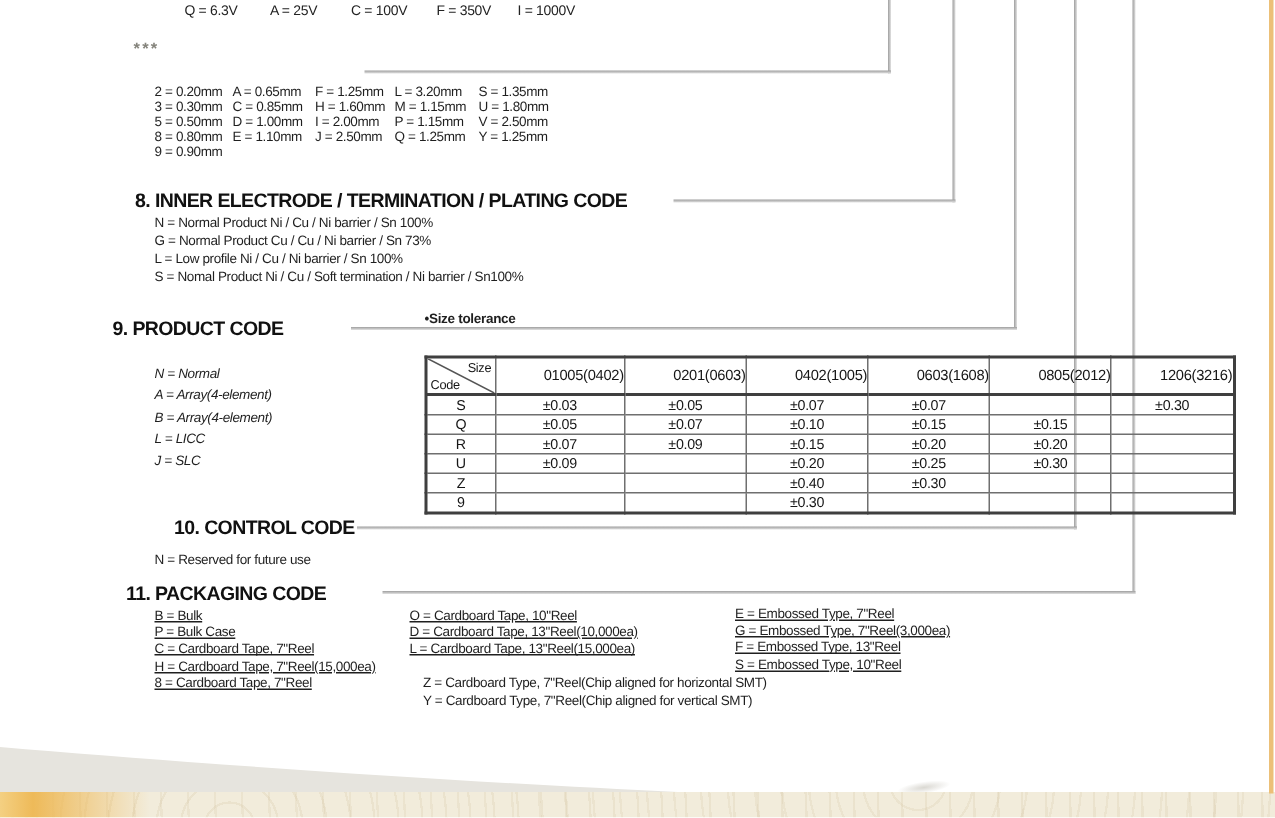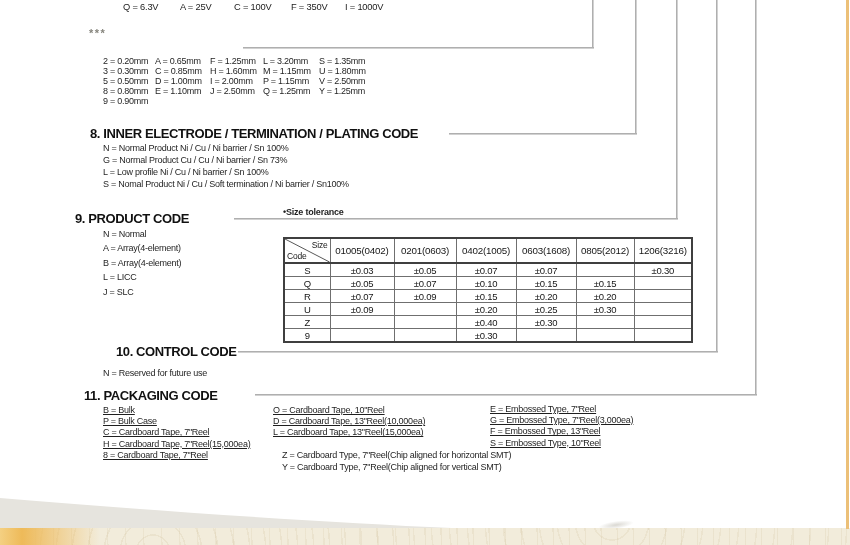--- a/index.html
+++ b/index.html
@@ -17,21 +17,21 @@
   .stars{position:absolute; left:89px; top:27px; font-size:11px; font-weight:bold; letter-spacing:1.5px; color:#85847c;}
   .thick-grid{position:absolute; left:103px; top:56px; display:grid;
     grid-template-columns:52px 55px 53px 56px auto; line-height:10.1px;}
   .list{position:absolute;}
   .list div{white-space:nowrap;}
   .lh121 div{line-height:12.1px;} .lh144 div{line-height:14.4px;} .lh112 div{line-height:11.2px;text-decoration:underline;} .lh116 div{line-height:11.6px;}
   .tbl-caption{position:absolute; left:283px; top:207px; font-size:9px; letter-spacing:-0.2px; color:#1f1f1f;font-weight:bold;}
   table.tol{position:absolute; left:283px; top:237px; border-collapse:collapse; border:2px solid #3f3f3f;
     font-size:9.5px; letter-spacing:-0.2px; color:#161616; table-layout:fixed;}
   table.tol th, table.tol td{border:1px solid #6f6f6f; padding:0; text-align:center; font-weight:normal; overflow:hidden;}
-  table.tol thead th{height:23px; border-bottom:2px solid #3f3f3f; font-size:9.8px;}
+  table.tol thead th{height:23px; border-bottom:2px solid #3f3f3f; font-size:9.8px;padding-left:32px;}
   table.tol tbody td{height:12px; font-size:9.5px;}
   th.diag{position:relative;}
   th.diag svg{position:absolute; left:0; top:0; width:100%; height:100%;}
   th.diag .sz{position:absolute; right:2px; top:1px; font-size:8.5px;}
   th.diag .cd{position:absolute; left:2px; bottom:1px; font-size:8.5px;}
   .band{position:absolute; left:0; top:528px; width:850px; height:17px; background:#f2ecdb;
     background-image:repeating-radial-gradient(circle at 18% 140%, rgba(205,188,150,0.20) 0 1.5px, rgba(0,0,0,0) 1.5px 16px),
                      repeating-radial-gradient(circle at 72% -40%, rgba(205,188,150,0.18) 0 1.5px, rgba(0,0,0,0) 1.5px 18px);}
   .band-gold{position:absolute; left:0; top:528px; width:100px; height:17px;
     background:linear-gradient(90deg,#f4d082 0%, #eeba59 22%, rgba(242,236,219,0) 100%);}
@@ -101,21 +101,21 @@
     <div>N = Normal Product Ni / Cu / Ni barrier / Sn 100%</div>
     <div>G = Normal Product Cu / Cu / Ni barrier / Sn 73%</div>
     <div>L = Low profile Ni / Cu / Ni barrier / Sn 100%</div>
     <div>S = Nomal Product Ni / Cu / Soft termination / Ni barrier / Sn100%</div>
   </div>
 
   <div class="sec-title" style="left:75px; top:211px;">
     <span>9.</span>
     <span>PRODUCT CODE</span>
   </div>
-  <div class="list lh144 body-text" style="left:103px; top:227px;">
+  <div class="list lh144 body-text" style="left:103px; top:242px;font-style:italic;">
     <div>N = Normal</div>
     <div>A = Array(4-element)</div>
     <div>B = Array(4-element)</div>
     <div>L = LICC</div>
     <div>J = SLC</div>
   </div>
 
   <div class="tbl-caption">•Size tolerance</div>
 
   <table class="tol">

